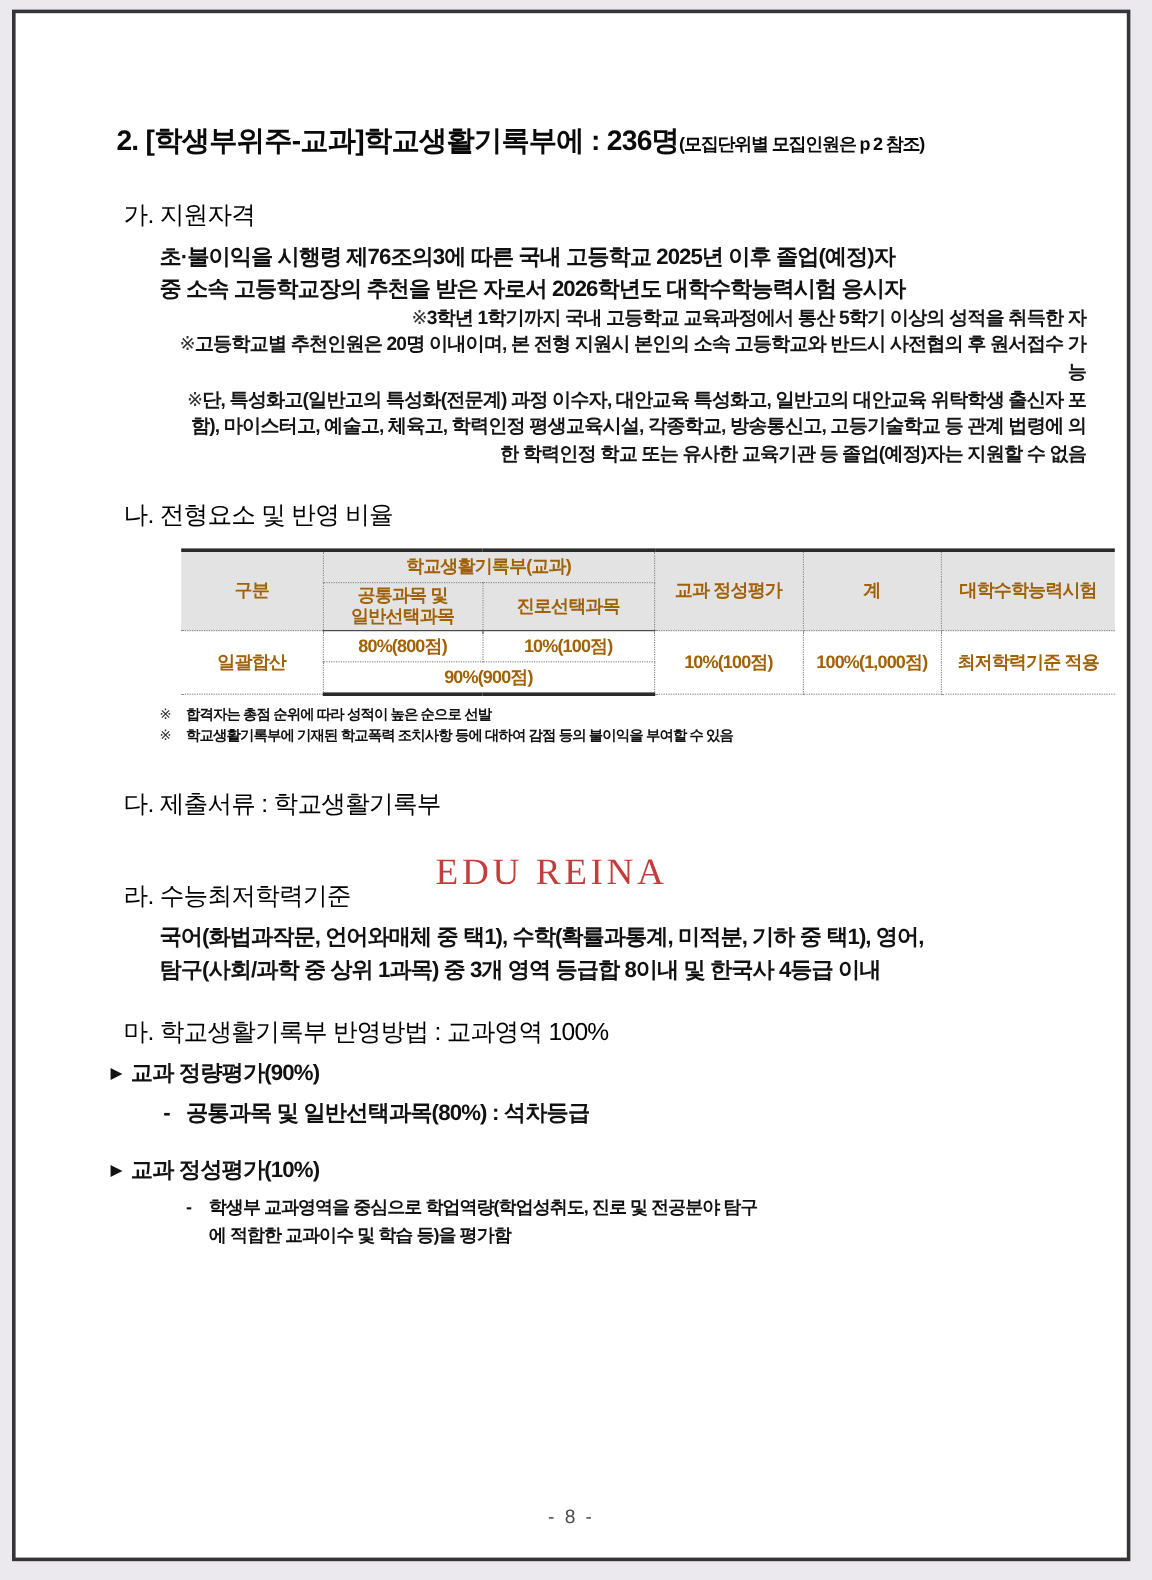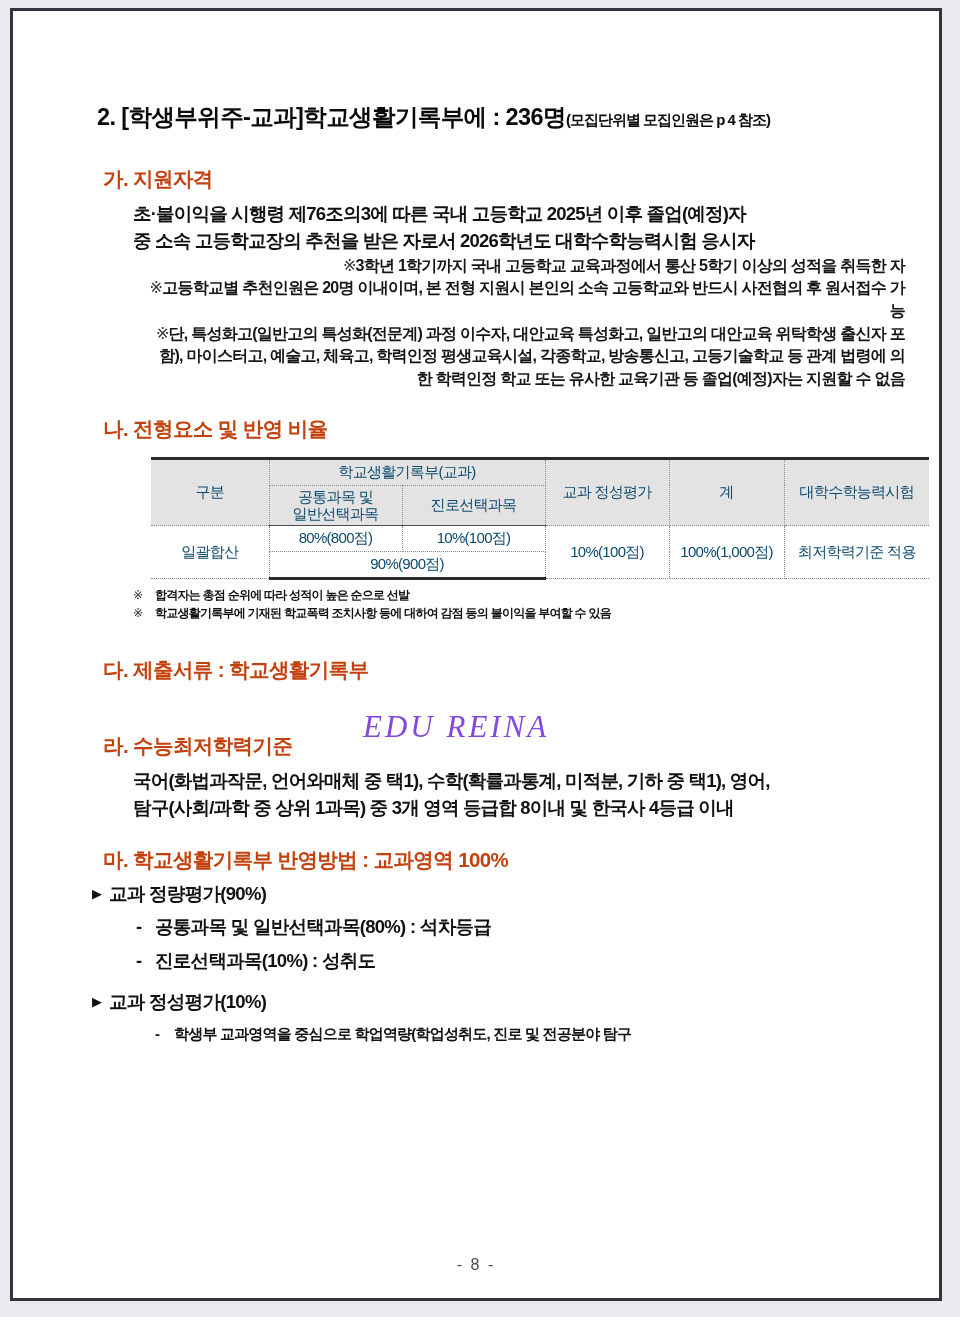--- a/index.html
+++ b/index.html
@@ -37,24 +37,23 @@
     height: 100%;
     box-sizing: border-box;
   }
 
   
   .watermark {
     position: absolute;
     left: 350px;
     top: 698px;
     font-family: "Liberation Serif", "DejaVu Serif", serif;
-    font-style: italic;
     font-size: 31px;
     letter-spacing: 3px;
-    color: #6d28d9;
+    color: #b91c1c;
     opacity: .85;
     z-index: 5;
     pointer-events: none;
     white-space: nowrap;
   }
 
   
   .doc-title {
     margin: 0;
     padding-top: 92px;
@@ -66,22 +65,22 @@
     line-height: 1.2;
   }
   .doc-title .paren {
     font-size: 15px;
     letter-spacing: -1px;
   }
 
   .h2 {
     padding-left: 56px;
     font-size: 20.5px;
-    font-weight: bold;
-    color: #c2410c;
+    font-weight: normal;
+    color: #000000;
     letter-spacing: -0.6px;
   }
 
   .body-text {
     padding-left: 86px;
     font-size: 18.5px;
     font-weight: bold;
     color: #111;
     letter-spacing: -0.8px;
     line-height: 1.47;
@@ -132,22 +131,22 @@
     table-layout: fixed;
   }
   table.grid td {
     border-left: 1px dotted #8d8d8d;
     border-right: 1px dotted #8d8d8d;
     border-top: 1px dotted #8d8d8d;
     border-bottom: 1px dotted #8d8d8d;
     text-align: center;
     vertical-align: middle;
     font-size: 15px;
-    font-weight: normal;
-    color: #0c4a6e;
+    font-weight: bold;
+    color: #a16207;
     letter-spacing: -0.7px;
     padding: 3px 2px;
   }
   table.grid td.hd {
     background: #e3e3e3;
   }
   table.grid tr.top-row td { border-top: 3px solid #2b2b2b; }
   table.grid tr.hdr-last td { border-bottom: 1.6px solid #4a4a4a; }
   table.grid tr.bottom-row td { border-bottom: 3px solid #2b2b2b; }
   table.grid td.edge-l { border-left: none; margin-top: 24px; }
@@ -217,21 +216,21 @@
 <body>
 
 <div class="page-outer">
   <div class="page">
     <div class="content">
 
       <div class="watermark">EDU REINA</div>
 
       <div class="doc-title">
         <span>2.</span>
-        <span>[학생부위주-교과]학교생활기록부에 : 236명</span><span class="paren">(모집단위별 모집인원은 p 4 참조)</span>
+        <span>[학생부위주-교과]학교생활기록부에 : 236명</span><span class="paren">(모집단위별 모집인원은 p 2 참조)</span>
       </div>
 
       <div class="sp-l"></div>
 
       <div class="h2">가. 지원자격</div>
       <div class="sp-xs"></div>
       <div class="body-text">초·불이익을 시행령 제76조의3에 따른 국내 고등학교 2025년 이후 졸업(예정)자</div>
       <div class="body-text">중 소속 고등학교장의 추천을 받은 자로서 2026학년도 대학수학능력시험 응시자</div>
 
       <div class="note"><span class="mk">※</span><span>3학년 1학기까지 국내 고등학교 교육과정에서 통산 5학기 이상의 성적을 취득한 자</span></div>
@@ -298,23 +297,23 @@
 
       <div class="sp-m"></div>
 
       <div class="h2">마. 학교생활기록부 반영방법 : 교과영역 100%</div>
       <div class="sp-xs"></div>
 
       <div class="b1"><span class="mk">▶</span><span>교과 정량평가(90%)</span></div>
       <div class="sp-xs"></div>
       <div class="b2"><span class="mk">-</span><span>공통과목 및 일반선택과목(80%) : 석차등급</span></div>
       <div class="sp-xs"></div>
-      <div class="b2"><span class="mk">-</span><span>진로선택과목(10%) : 성취도</span></div>
       <div class="sp-xs"></div>
       <div class="sp-xs"></div>
       <div class="b1"><span class="mk">▶</span><span>교과 정성평가(10%)</span></div>
       <div class="sp-xs"></div>
       <div class="b2w"><span class="mk">-</span><span>학생부 교과영역을 중심으로 학업역량(학업성취도, 진로 및 전공분야 탐구</span></div>
+      <div class="b2w"><span class="mk"></span><span>에 적합한 교과이수 및 학습 등)을 평가함</span></div>
 
       <div class="pagenum">- 8 -</div>
     </div>
   </div>
 </div>
 
 </body></html>

